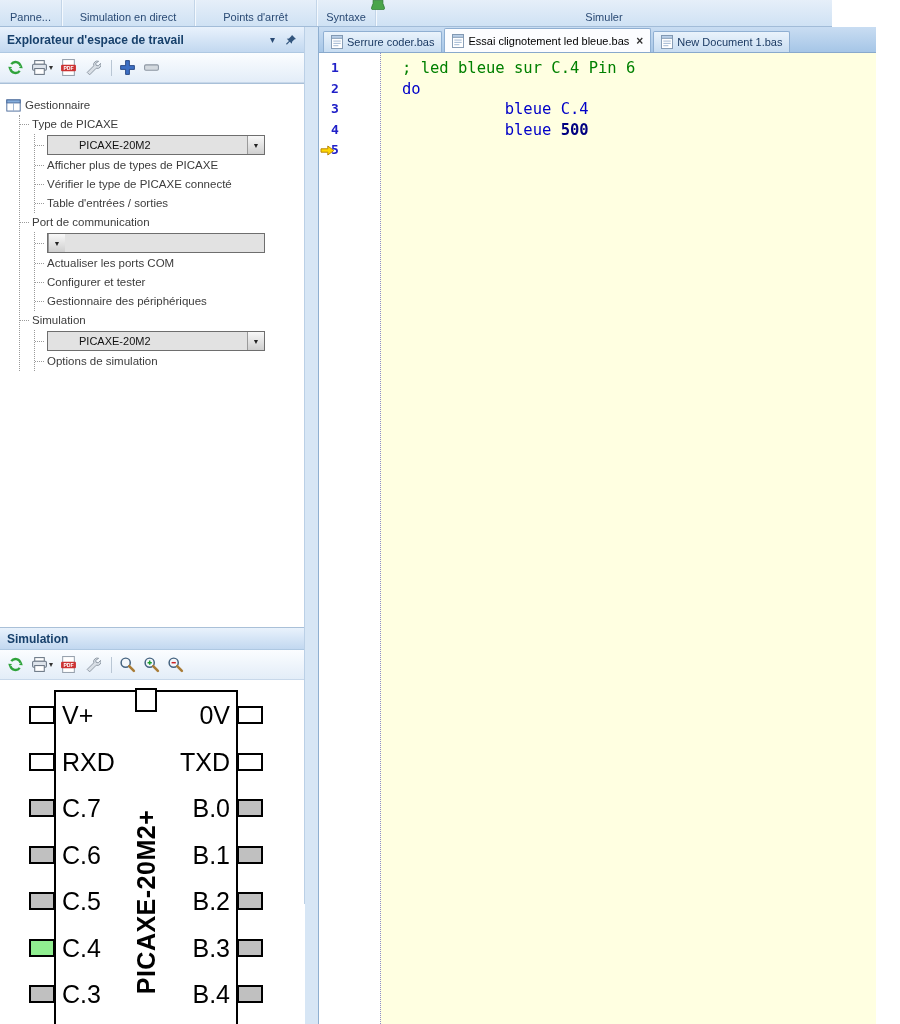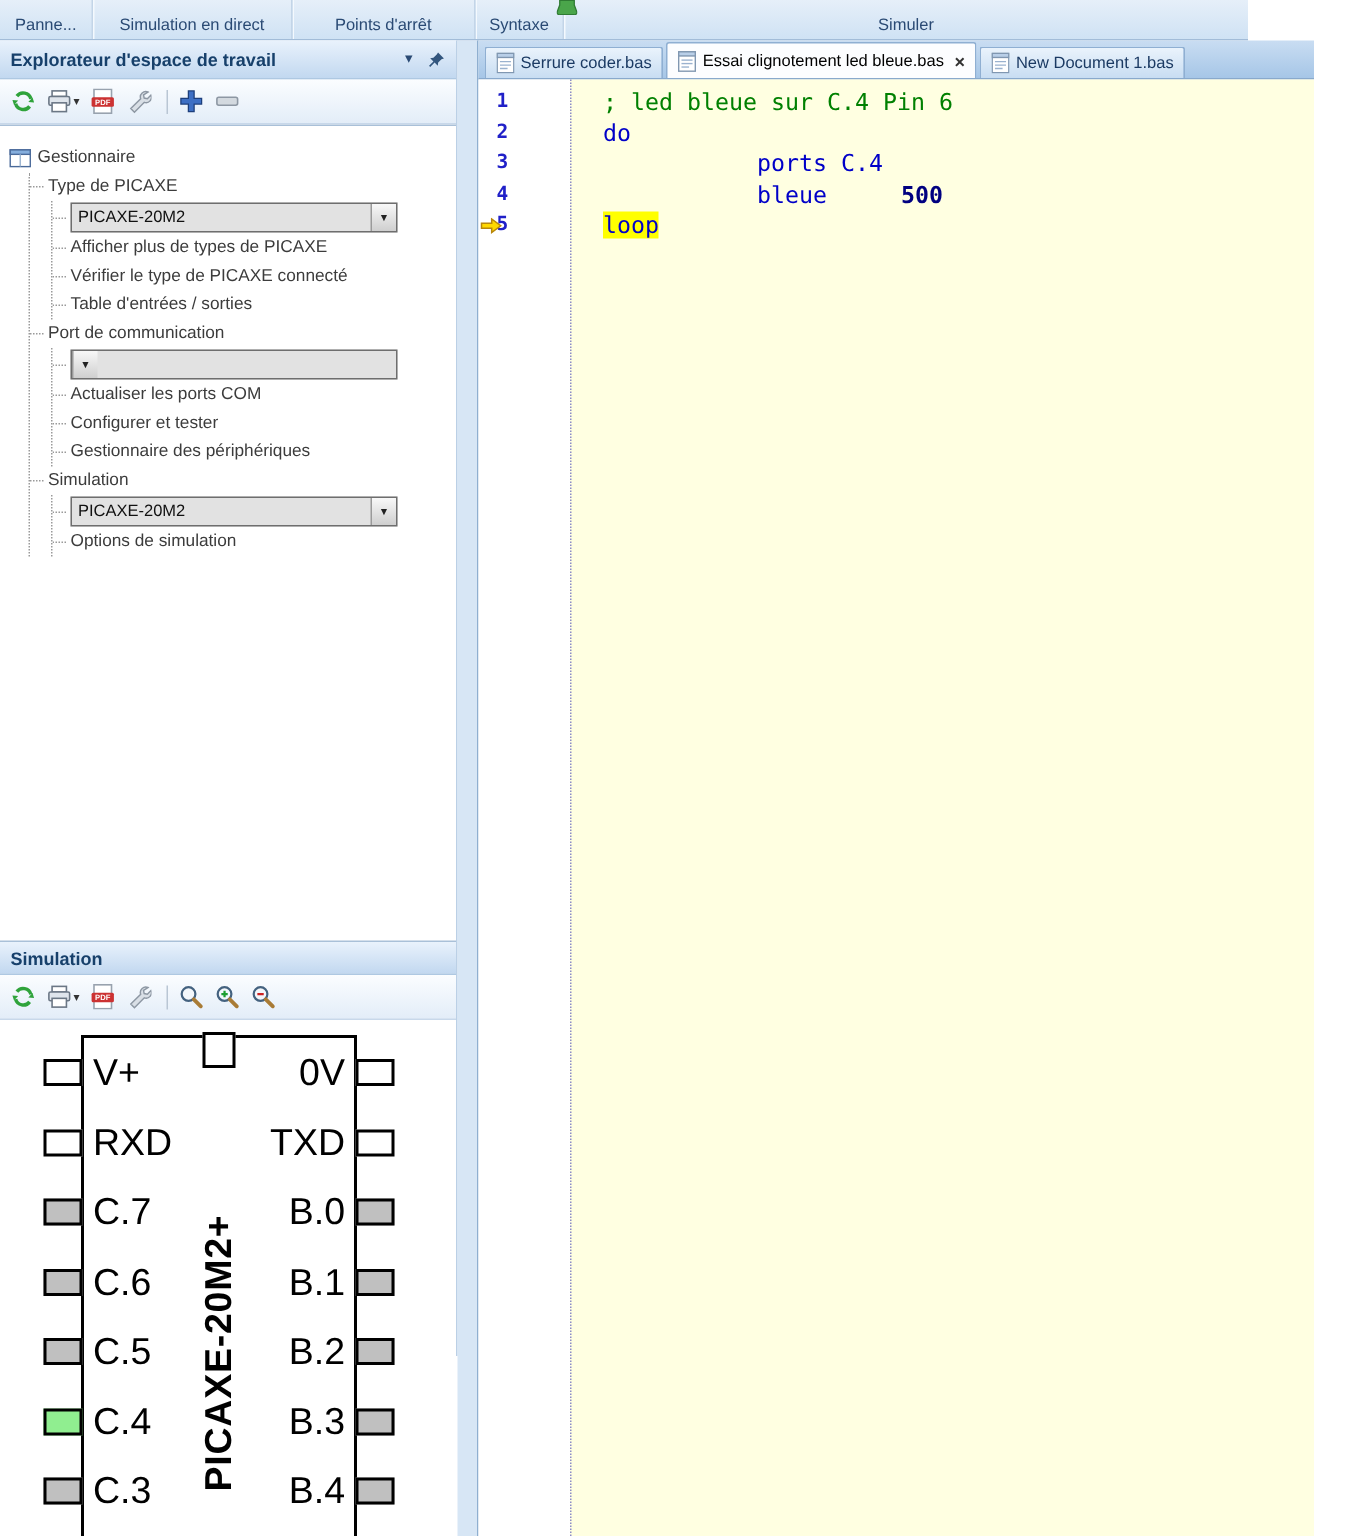--- a/index.html
+++ b/index.html
@@ -29,21 +29,21 @@
 
   
   .tree-box{height:545px;background:#fff;border-top:1px solid #A9C0D8;border-bottom:1px solid #A9C0D8;padding:12px 4px 0 6px;box-sizing:border-box;font-size:11.5px;color:#3C3C3C;overflow:hidden;}
   .tree-row{height:19px;line-height:19px;white-space:nowrap;display:flex;align-items:center;overflow:hidden;}
   .tree-row.root .icon svg{width:15px;height:13px;margin-right:4px;}
   .branch{margin-left:13px;border-left:1px dotted #9A9A9A;}
   .branch .branch{margin-left:14px;}
   .branch .tree-row::before{content:"";width:9px;height:0;border-top:1px dotted #9A9A9A;margin-right:3px;flex:none;}
   .combo-row{height:22px;}
   .combo{display:flex;align-items:center;width:218px;height:20px;background:#E2E2E2;border:1px solid #6E6E6E;box-sizing:border-box;}
-  .combo-text{flex:1;padding:0 4px;overflow:hidden;white-space:nowrap;font-size:11px;color:#111;}
+  .combo-text{flex:1;padding:0 4px;overflow:hidden;white-space:nowrap;font-size:11px;color:#111;margin-left:27px;}
   .combo-btn{width:17px;height:100%;background:linear-gradient(#F8F8F8,#CFCFCF);border-left:1px solid #9A9A9A;display:flex;align-items:center;justify-content:center;font-size:7px;color:#222;box-sizing:border-box;flex:none;}
 
   
   .sim-canvas{position:relative;height:344px;background:#fff;overflow:hidden;}
   .chip-body{position:absolute;left:54px;top:10px;width:184px;height:620px;border:2px solid #000;background:#fff;box-sizing:border-box;}
   .chip-notch{position:absolute;left:135px;top:8px;width:22px;height:24px;border:2px solid #000;background:#fff;box-sizing:border-box;}
   .chip-name{position:absolute;left:-4px;top:207px;width:300px;height:30px;line-height:30px;text-align:center;transform:rotate(-90deg);font-size:25px;font-weight:bold;letter-spacing:0.5px;color:#000;}
   .pin-square{position:absolute;width:26px;height:18px;border:2px solid #000;box-sizing:border-box;}
   .pin-label{position:absolute;height:28px;line-height:28px;font-size:25px;color:#000;white-space:nowrap;}
   .pin-label.left{left:62px;}
@@ -62,21 +62,21 @@
   .tab-close{margin-left:7px;font-weight:bold;color:#333;font-size:12px;line-height:12px;}
   .editor-body{position:absolute;top:26px;left:0;right:0;bottom:0;display:flex;}
   .gutter{width:61px;background:#fff;position:relative;padding-top:5px;box-sizing:border-box;flex:none;}
   .gutter-line{position:relative;height:20.5px;line-height:20.5px;padding-left:12px;font-family:"DejaVu Sans Mono",monospace;font-size:13px;font-weight:bold;color:#2020C8;}
   .exec-arrow{position:absolute;left:1px;top:5px;}
   .exec-arrow svg{width:15px;height:11px;display:block;}
   .code{flex:1;background:var(--editor-bg,#FFFFE1);border-left:1px dotted #8C8CC8;padding-top:5px;overflow:hidden;}
   .code-line{height:20.5px;line-height:20.5px;white-space:pre;font-family:"DejaVu Sans Mono",monospace;font-size:15.5px;padding-left:21px;}
   .seg-comment{color:var(--comment,#008000);}
   .seg-keyword{color:var(--keyword,#0000C8);}
-  .seg-number{color:var(--number,#000080);font-weight:bold;margin-left:40px;}
+  .seg-number{color:var(--number,#000080);font-weight:bold;}
   .seg-plain{color:#000;}
   .hl{background:var(--highlight,#FFFF00);}
 </style>
 </head>
 <body>
 
 <div class="app">
 
   <div class="ribbon" id="ribbon">
     <div class="ribbon-frag">
@@ -386,20 +386,19 @@
           <div class="gutter-line"><span>4</span></div>
           <div class="gutter-line"><span class="exec-arrow">
               <svg viewBox="0 0 15 11">
                 <path d="M1 3.8h6.8V1l6 4.5-6 4.5V7.2H1z" fill="#FFD800" stroke="#B8860B" stroke-width="1"></path>
               </svg>
             </span><span>5</span></div>
         </div>
       <div class="code" id="code">
           <div class="code-line"><span class="seg-comment">; led bleue sur C.4 Pin 6</span></div>
           <div class="code-line"><span class="seg-keyword">do</span></div>
-          <div class="code-line"><span class="seg-plain">           </span><span class="seg-keyword">ports C.4</span></div>
+          <div class="code-line"><span class="seg-plain">           </span><span class="seg-keyword">bleue C.4</span></div>
           <div class="code-line"><span class="seg-plain">           </span><span class="seg-keyword">bleue </span><span class="seg-number">500</span></div>
-          <div class="code-line"><span class="seg-keyword hl">loop</span></div>
         </div>
     </div>
   </div>
 
 </div>
 
 </body></html>

